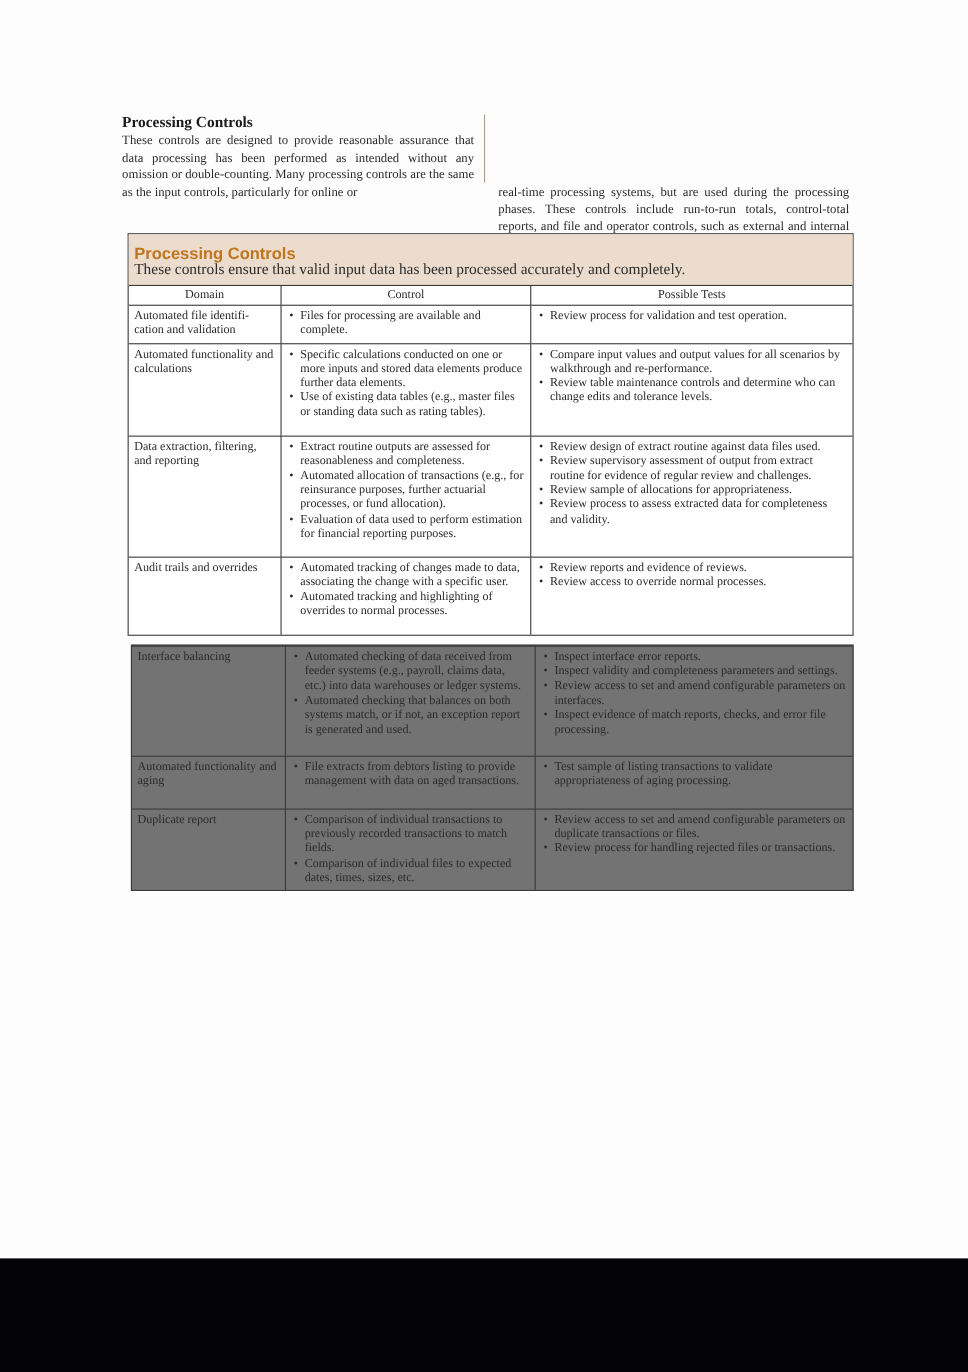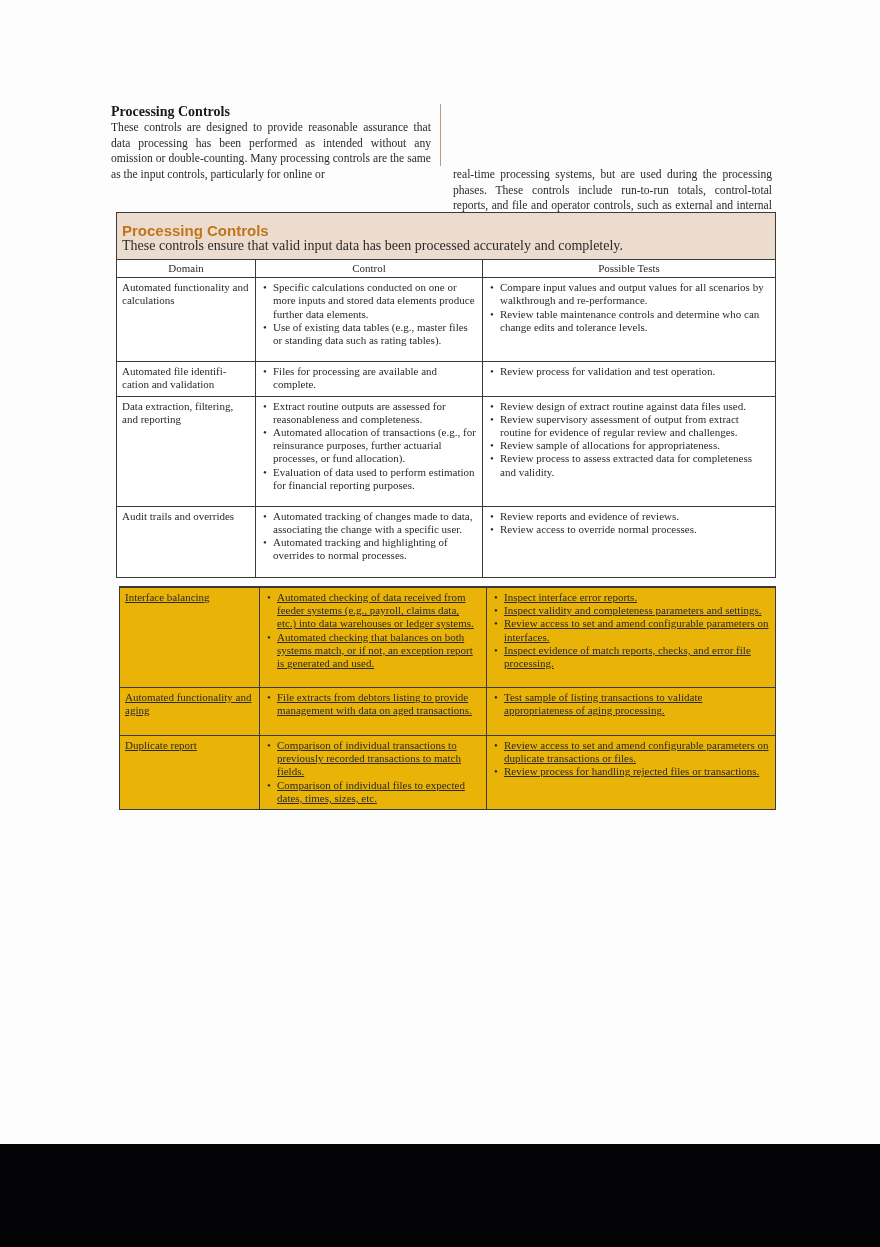--- a/index.html
+++ b/index.html
@@ -48,21 +48,21 @@
   table.seg2 tr:last-child td { border-bottom: none; }
   table.seg1 tr:last-child td { border-bottom: none; }
   .col-domain { width: 130px; }
   .col-control { width: 218px; }
   ul { margin: 0; padding: 0 0 0 12px; list-style: none; }
   li { position: relative; }
   li::before { content: "\2022"; position: absolute; left: -10px; top: 0; font-size: 11px; }
 
   .box2 {
     position: absolute; left: 119px; top: 586px; width: 655px;
-    border: 1.5px solid #3a3a3a; background: #eab308; text-decoration: underline;
+    border: 1.5px solid #3a3a3a; background: #737373;
   }
   .box2 .col-domain { width: 129px; }
   .box2 .col-control { width: 216px; }
 </style>
 </head>
 <body>
 
 <div class="page">
   <div class="intro-heading">Processing Controls</div>
   <div class="intro-col left">These controls are designed to provide reasonable assurance that data processing has been performed as intended without any omission or double-counting. Many processing controls are the same as the input controls, particularly for online or</div>
@@ -74,45 +74,45 @@
       <div class="box-title">Processing Controls</div>
       <div class="box-subtitle">These controls ensure that valid input data has been processed accurately and completely.</div>
     </div>
     <table class="seg1">
       <tbody>
           <tr>
         <th class="col-domain">Domain</th>
         <th class="col-control">Control</th>
         <th>Possible Tests</th>
       </tr>
+      <tr style="height:34px">
+        <td>Automated file identifi- cation and validation</td>
+        <td>
+              <ul>
+          <li>Files for processing are available and complete.</li>
+        </ul>
+            </td>
+        <td>
+              <ul>
+          <li>Review process for validation and test operation.</li>
+        </ul>
+            </td>
+      </tr>
       <tr style="height:84px">
         <td>Automated functionality and calculations</td>
         <td>
               <ul>
           <li>Specific calculations conducted on one or more inputs and stored data elements produce further data elements.</li>
           <li>Use of existing data tables (e.g., master files or standing data such as rating tables).</li>
         </ul>
             </td>
         <td>
               <ul>
           <li>Compare input values and output values for all scenarios by walkthrough and re-performance.</li>
           <li>Review table maintenance controls and determine who can change edits and tolerance levels.</li>
-        </ul>
-            </td>
-      </tr>
-      <tr style="height:34px">
-        <td>Automated file identifi- cation and validation</td>
-        <td>
-              <ul>
-          <li>Files for processing are available and complete.</li>
-        </ul>
-            </td>
-        <td>
-              <ul>
-          <li>Review process for validation and test operation.</li>
         </ul>
             </td>
       </tr>
       <tr style="height:110px">
         <td>Data extraction, filtering, and reporting</td>
         <td>
               <ul>
           <li>Extract routine outputs are assessed for reasonableness and completeness.</li>
           <li>Automated allocation of transactions (e.g., for reinsurance purposes, further actuarial processes, or fund allocation).</li>
           <li>Evaluation of data used to perform estimation for financial reporting purposes.</li>

